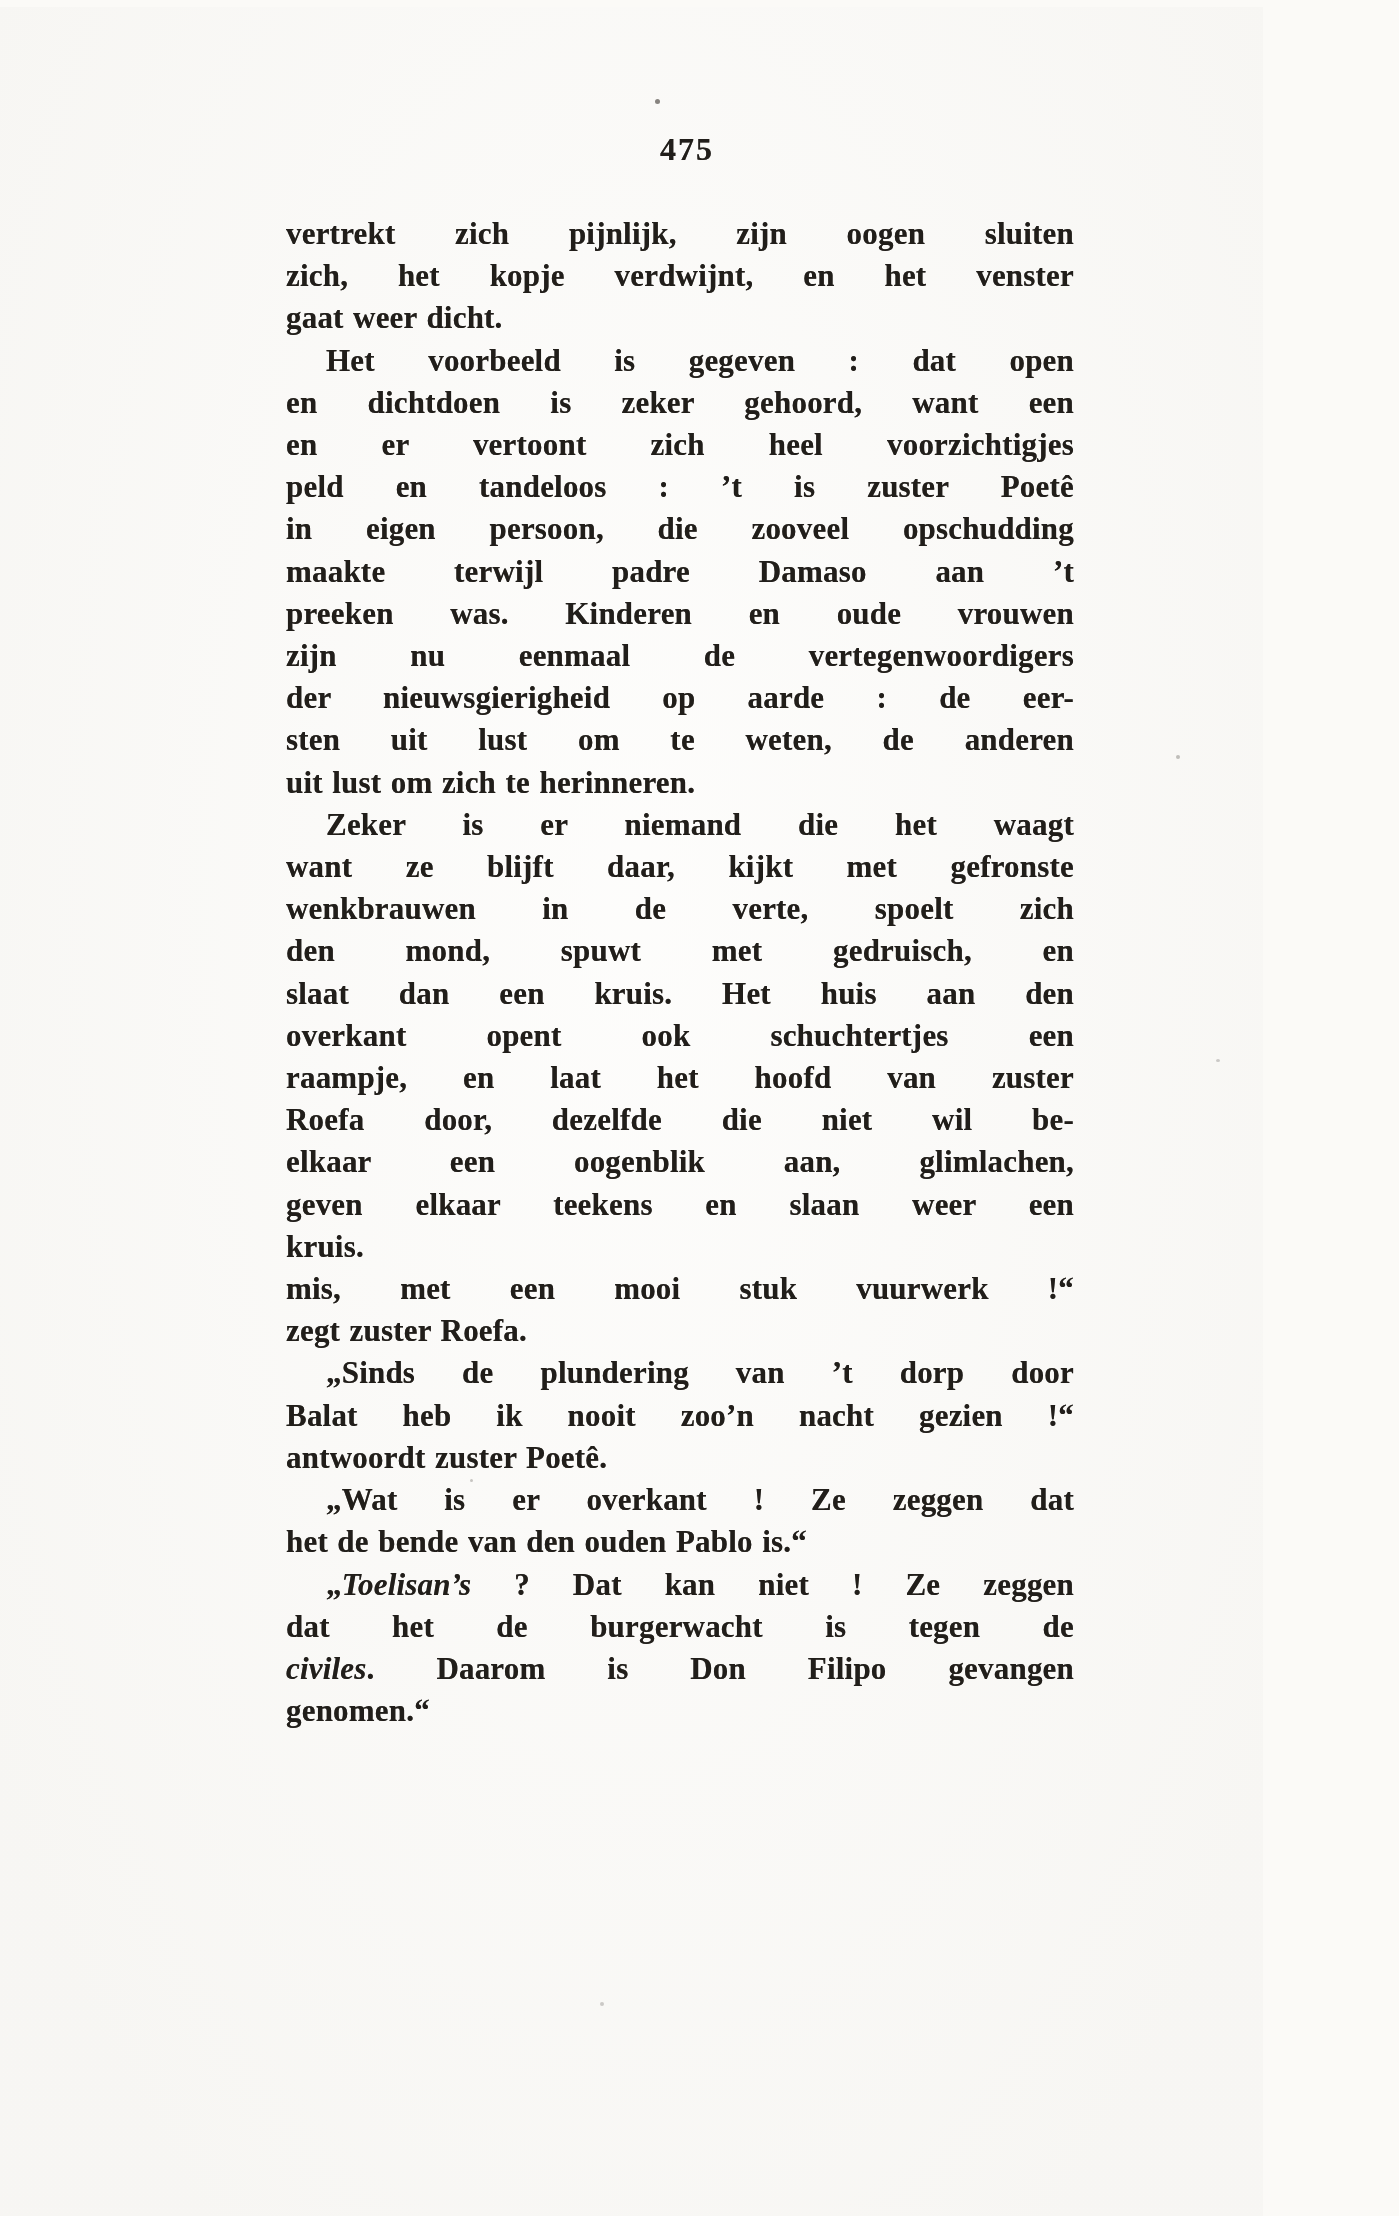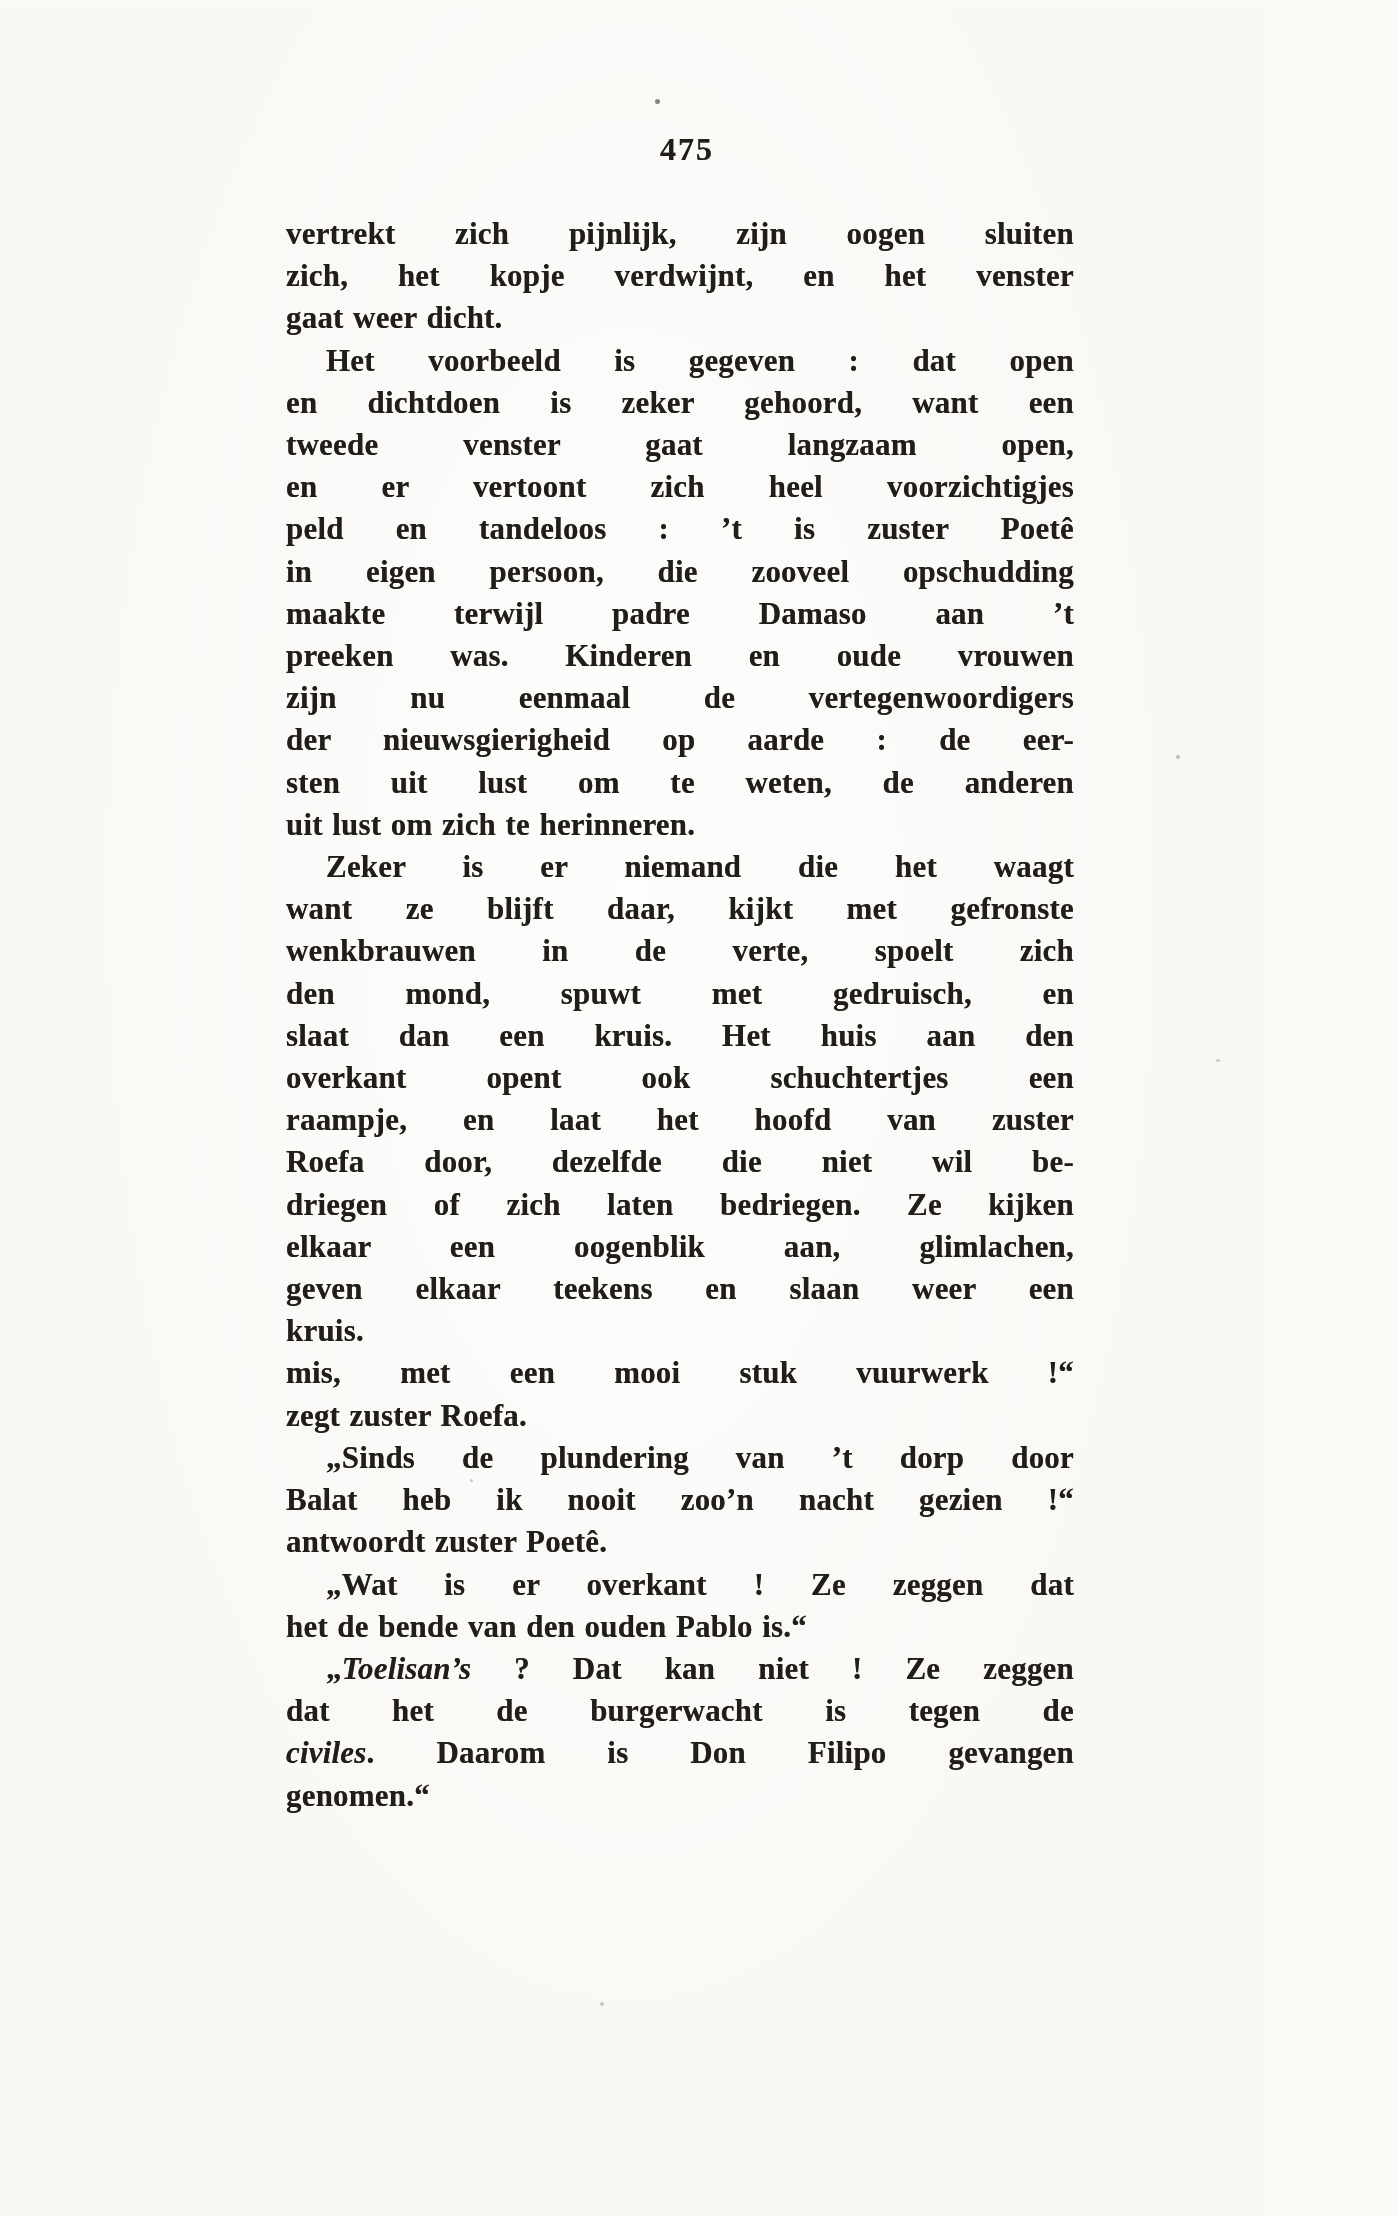--- a/index.html
+++ b/index.html
@@ -77,41 +77,39 @@
 
   <div class="text-block">
       <div class="paragraph">
         <div class="line"><span>vertrekt zich pijnlijk, zijn oogen sluiten</span></div>
         <div class="line"><span>zich, het kopje verdwijnt, en het venster</span></div>
         <div class="line last"><span>gaat weer dicht.</span></div>
       </div>
       <div class="paragraph">
         <div class="line indent"><span>Het voorbeeld is gegeven : dat open</span></div>
         <div class="line"><span>en dichtdoen is zeker gehoord, want een</span></div>
-        <div class="line"><span>tweede venster gaat langzaam open,</span></div>
         <div class="line"><span>en er vertoont zich heel voorzichtigjes</span></div>
         <div class="line"><span>peld en tandeloos : ’t is zuster Poetê</span></div>
         <div class="line"><span>in eigen persoon, die zooveel opschudding</span></div>
         <div class="line"><span>maakte terwijl padre Damaso aan ’t</span></div>
         <div class="line"><span>preeken was. Kinderen en oude vrouwen</span></div>
         <div class="line"><span>zijn nu eenmaal de vertegenwoordigers</span></div>
         <div class="line"><span>der nieuwsgierigheid op aarde : de eer-</span></div>
         <div class="line"><span>sten uit lust om te weten, de anderen</span></div>
         <div class="line last"><span>uit lust om zich te herinneren.</span></div>
       </div>
       <div class="paragraph">
         <div class="line indent"><span>Zeker is er niemand die het waagt</span></div>
         <div class="line"><span>want ze blijft daar, kijkt met gefronste</span></div>
         <div class="line"><span>wenkbrauwen in de verte, spoelt zich</span></div>
         <div class="line"><span>den mond, spuwt met gedruisch, en</span></div>
         <div class="line"><span>slaat dan een kruis. Het huis aan den</span></div>
         <div class="line"><span>overkant opent ook schuchtertjes een</span></div>
         <div class="line"><span>raampje, en laat het hoofd van zuster</span></div>
         <div class="line"><span>Roefa door, dezelfde die niet wil be-</span></div>
-        <div class="line"><span>driegen of zich laten bedriegen. Ze kijken</span></div>
         <div class="line"><span>elkaar een oogenblik aan, glimlachen,</span></div>
         <div class="line"><span>geven elkaar teekens en slaan weer een</span></div>
         <div class="line last"><span>kruis.</span></div>
       </div>
       <div class="paragraph">
         <div class="line"><span>mis, met een mooi stuk vuurwerk !“</span></div>
         <div class="line last"><span>zegt zuster Roefa.</span></div>
       </div>
       <div class="paragraph">
         <div class="line indent"><span>„Sinds de plundering van ’t dorp door</span></div>

